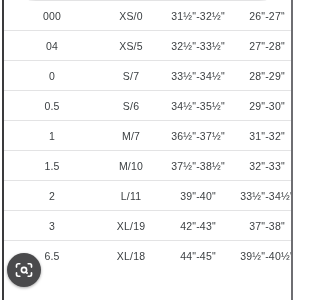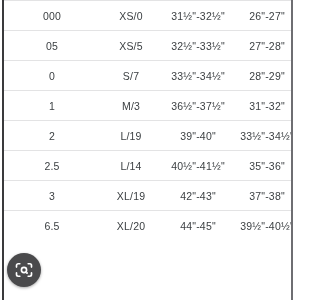--- a/index.html
+++ b/index.html
@@ -35,20 +35,21 @@
 
   
   .table-wrap {
     position: absolute;
     left: 4px;
     top: 0;
     width: 287px;
     height: 300px;
     overflow: hidden;
     background: #ffffff;
+    border-radius: 32px;
   }
 
   table.size-table {
     position: absolute;
     left: 0;
     top: 0;
     width: 296px;        
     border-collapse: collapse;
     table-layout: fixed;
   }
@@ -116,58 +117,64 @@
           <col class="c4">
       </colgroup>
       <tbody>
         <tr>
           <td class="cell-num">000</td>
           <td class="cell-alpha">XS/0</td>
           <td class="cell-meas">31½"-32½"</td>
           <td class="cell-meas">26"-27"</td>
         </tr>
         <tr>
-          <td class="cell-num">05</td>
+          <td class="cell-num">04</td>
           <td class="cell-alpha">XS/5</td>
           <td class="cell-meas">32½"-33½"</td>
           <td class="cell-meas">27"-28"</td>
         </tr>
         <tr>
           <td class="cell-num">0</td>
           <td class="cell-alpha">S/7</td>
           <td class="cell-meas">33½"-34½"</td>
           <td class="cell-meas">28"-29"</td>
         </tr>
         <tr>
+          <td class="cell-num">0.5</td>
+          <td class="cell-alpha">S/6</td>
+          <td class="cell-meas">34½"-35½"</td>
+          <td class="cell-meas">29"-30"</td>
+        </tr>
+        <tr>
           <td class="cell-num">1</td>
-          <td class="cell-alpha">M/3</td>
+          <td class="cell-alpha">M/7</td>
           <td class="cell-meas">36½"-37½"</td>
           <td class="cell-meas">31"-32"</td>
         </tr>
         <tr>
+          <td class="cell-num">1.5</td>
+          <td class="cell-alpha">M/10</td>
+          <td class="cell-meas">37½"-38½"</td>
+          <td class="cell-meas">32"-33"</td>
+        </tr>
+        <tr>
           <td class="cell-num">2</td>
-          <td class="cell-alpha">L/19</td>
+          <td class="cell-alpha">L/11</td>
           <td class="cell-meas">39"-40"</td>
           <td class="cell-meas">33½"-34½"</td>
-        </tr>
-        <tr>
-          <td class="cell-num">2.5</td>
-          <td class="cell-alpha">L/14</td>
-          <td class="cell-meas">40½"-41½"</td>
-          <td class="cell-meas">35"-36"</td>
         </tr>
         <tr>
           <td class="cell-num">3</td>
           <td class="cell-alpha">XL/19</td>
           <td class="cell-meas">42"-43"</td>
           <td class="cell-meas">37"-38"</td>
         </tr>
         <tr>
           <td class="cell-num">6.5</td>
-          <td class="cell-alpha">XL/20</td>
+          <td class="cell-alpha">XL/18</td>
           <td class="cell-meas">44"-45"</td>
           <td class="cell-meas">39½"-40½"</td>
         </tr>
 
       </tbody>
     </table>
   </div>
 
   <div class="edge edge-right"></div>
 

